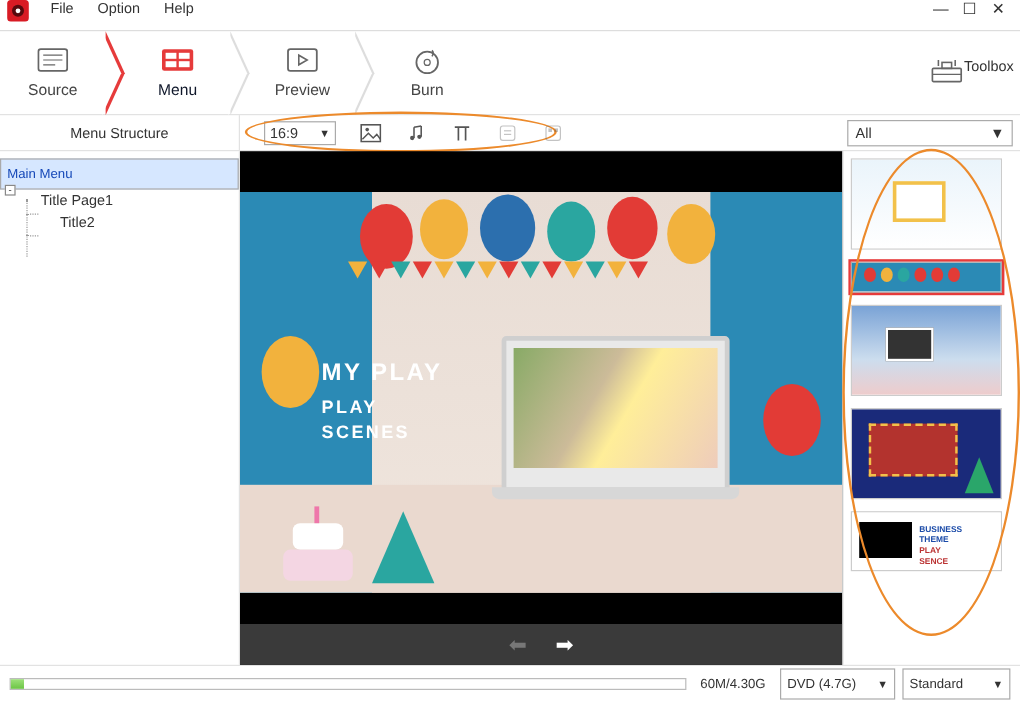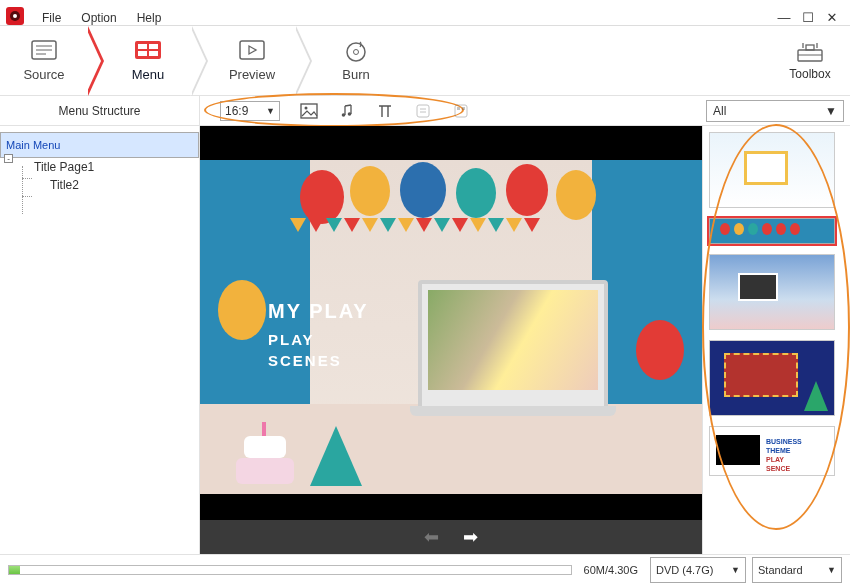--- a/index.html
+++ b/index.html
@@ -1,38 +1,38 @@
 <!DOCTYPE html>
 <html><head>
 <meta charset="utf-8">
 <style>
 * { box-sizing: border-box; margin: 0; padding: 0; font-family: "Segoe UI", Arial, sans-serif; }
 body { width: 850px; height: 584px; background: #fff; overflow: hidden; font-size: 12px; color: #333; }
 
 
-.titlebar { height: 26px; background: #fff; display: flex; align-items: flex-end; padding: 0 6px; border-bottom: 1px solid #ddd; }
+.titlebar { height: 26px; background: #fff; display: flex; align-items: flex-start; padding: 0 6px; border-bottom: 1px solid #ddd; }
 .titlebar .logo { width: 18px; height: 18px; background: #d81b24; border-radius: 3px; margin-right: 8px; display:flex; align-items:center; justify-content:center; }
 .titlebar .logo svg { width:12px; height:12px; }
 .titlebar .menu-item { padding: 0 10px; cursor: pointer; font-size: 12px; }
 .titlebar .spacer { flex: 1; }
 .titlebar .winbtn { width: 24px; text-align: center; cursor: pointer; font-size: 13px; }
 
 
 .stepnav { height: 70px; display: flex; align-items: center; border-bottom: 1px solid #e2e2e2; position:relative; }
 .step { width: 88px; height: 70px; display: flex; flex-direction: column; align-items: center; justify-content: center; position: relative; cursor:pointer; }
 .step .icon { width: 30px; height: 22px; margin-bottom: 6px; display:flex; align-items:center; justify-content:center; }
 .step .label { font-size: 13px; color: #444; }
 .step.active .label { color: #0f172a; }
 .chev-wrap{position:relative;width:16px;height:70px;}
 .chev-wrap::before{content:"";position:absolute;left:0;top:0;border-top:35px solid transparent;border-bottom:35px solid transparent;border-left:16px solid #ddd;}
 .chev-wrap::after{content:"";position:absolute;left:-2px;top:0;border-top:35px solid transparent;border-bottom:35px solid transparent;border-left:16px solid #fff;}
 .chev-wrap.red::before{border-left-color:#e63b3b;}
 .chev-wrap.red::after{left:-3px;}
 .stepnav .grow { flex:1; }
-.toolbox { width: 80px; display:flex; flex-direction:column; align-items:center; justify-content:center; cursor:pointer;}
+.toolbox { width: 80px; display:flex; justify-content:center; cursor:pointer;}
 .toolbox .icon{width:28px;height:20px;margin-bottom:6px;}
 
 
 .rowbar { height: 30px; border-bottom: 1px solid #e2e2e2; display:flex; align-items:center; }
 .struct-label { width: 200px; text-align:center; font-size:12px; color:#333; border-right:1px solid #e2e2e2; height:100%; display:flex; align-items:center; justify-content:center;}
 .toolcluster { position:relative; display:flex; align-items:center; gap:20px; padding:0 20px; height:100%; }
 .toolcluster .ellipse { position:absolute; left:4px; top:-3px; width:260px; height:34px; border:2px solid #ec8a2b; border-radius:50%/50%; pointer-events:none;}
 .aspect { width:60px; height:20px; border:1px solid #aaa; display:flex; align-items:center; padding:0 4px; justify-content:space-between; background:#fff; cursor:pointer;}
 .aspect .tri{font-size:9px;}
 .tbtn { width:18px; height:18px; cursor:pointer; display:flex; align-items:center; justify-content:center;}

